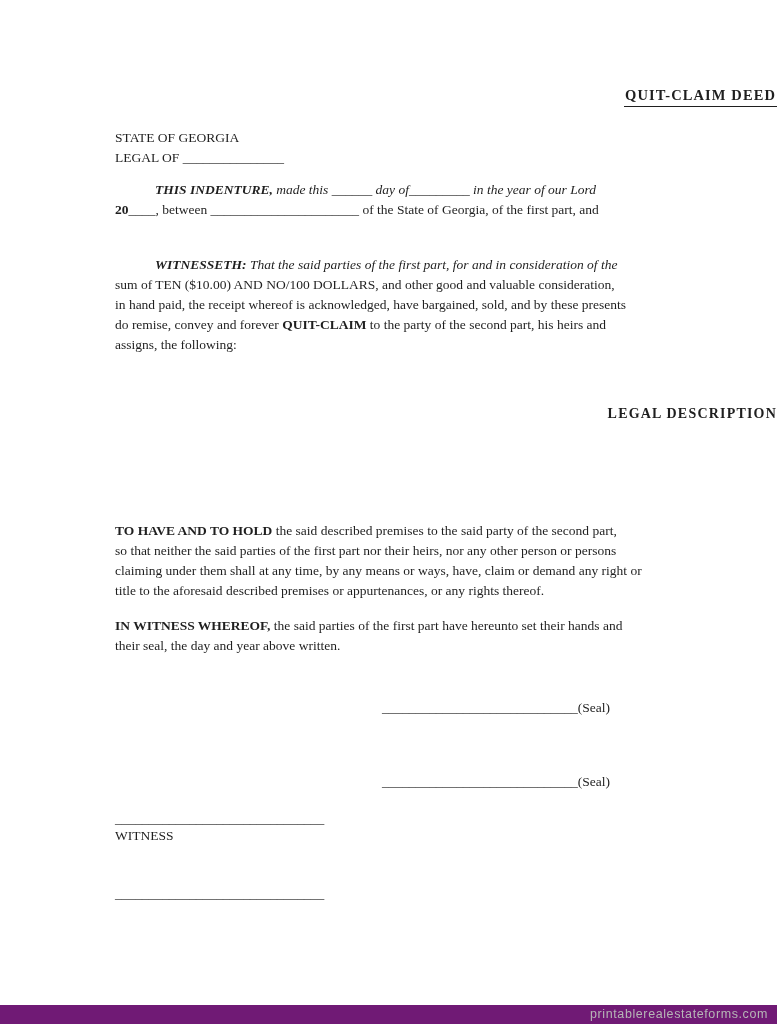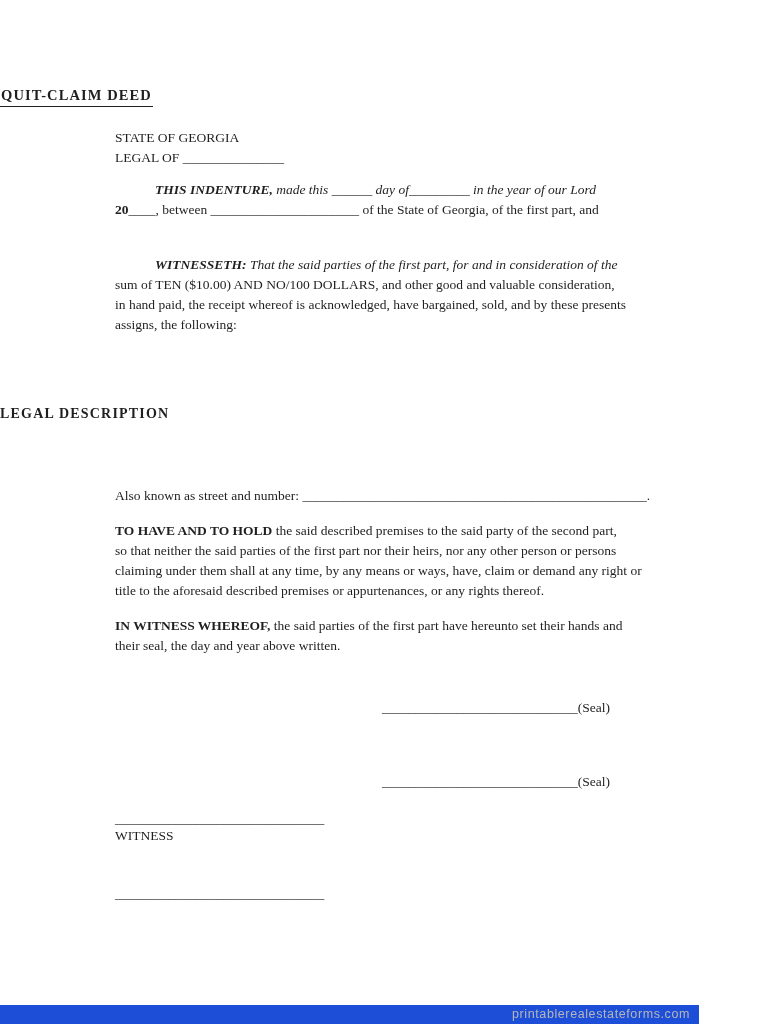--- a/index.html
+++ b/index.html
@@ -20,21 +20,21 @@
     width: 560px;
     line-height: 20px;
   }
   .line { white-space: nowrap; height: 20px; }
   .indent { padding-left: 40px; font-style: italic; }
   .b { font-weight: bold; }
   .center-row {
     position: absolute;
     left: 0;
     width: 777px;
-    text-align: left;
+    text-align: right;
     line-height: 20px;
   }
   .doc-title {
     font-weight: bold;
     font-size: 14.5px;
     letter-spacing: 1.1px;
   }
   .doc-title .underlined {
     display: inline-block;
     border-bottom: 1.6px solid #1f1f1f;
@@ -44,23 +44,23 @@
     font-weight: bold;
     font-size: 14px;
     letter-spacing: 1.2px;
   }
   .sig-line { white-space: nowrap; line-height: 20px; }
   .witness-block { line-height: 17px; }
   .footer-bar {
     position: absolute;
     left: 0;
     bottom: 0;
-    width: 699px;
+    width: 777px;
     height: 19px;
-    background: #1d4ed8;
+    background: #701a75;
     text-align: right;
     box-sizing: border-box;
     padding-right: 9px;
     font-family: "Liberation Sans", sans-serif;
     font-size: 12.5px;
     letter-spacing: 0.6px;
     color: #b6b6b6;
     line-height: 19px;
   }
 </style>
@@ -95,33 +95,31 @@
     <div class="line indent">
       <span class="b">WITNESSETH:</span><span> That the said parties of the first part, for and in consideration of the</span>
     </div>
     <div class="line">
       <span>sum of TEN ($10.00) AND NO/100 DOLLARS, and other good and valuable consideration,</span>
     </div>
     <div class="line">
       <span>in hand paid, the receipt whereof is acknowledged, have bargained, sold, and by these presents</span>
     </div>
     <div class="line">
+      <span>do remise, convey and forever </span><span class="b">QUIT-CLAIM</span><span> to the party of the second part, his heirs and</span>
+    </div>
+    <div class="line">
       <span>assigns, the following:</span>
     </div>
   </div>
 
   <div class="center-row section-heading" style="top:404px;">
     <span>LEGAL DESCRIPTION</span>
   </div>
 
-  <div class="block" style="top:486px;">
-    <div class="line">
-      <span>Also known as street and number: </span><span>___________________________________________________</span><span>.</span>
-    </div>
-  </div>
 
   <div class="block" style="top:521px;">
     <div class="line">
       <span class="b">TO HAVE AND TO HOLD</span><span> the said described premises to the said party of the second part,</span>
     </div>
     <div class="line">
       <span>so that neither the said parties of the first part nor their heirs, nor any other person or persons</span>
     </div>
     <div class="line">
       <span>claiming under them shall at any time, by any means or ways, have, claim or demand any right or</span>

